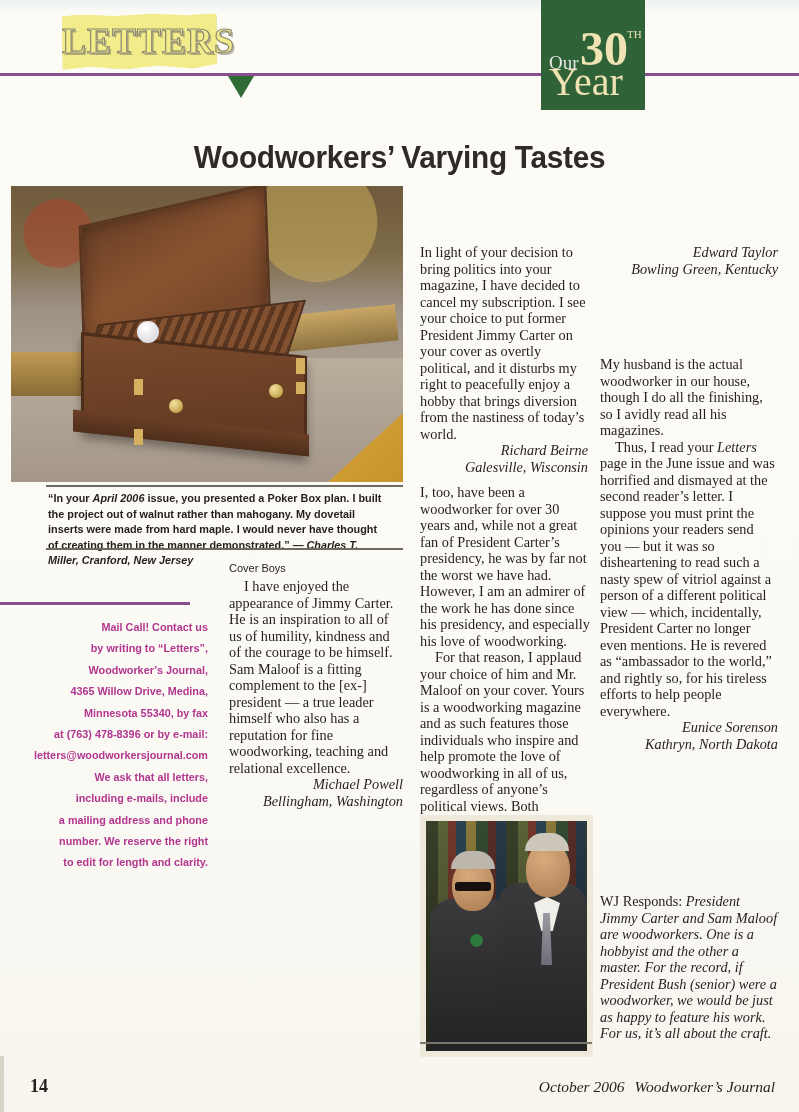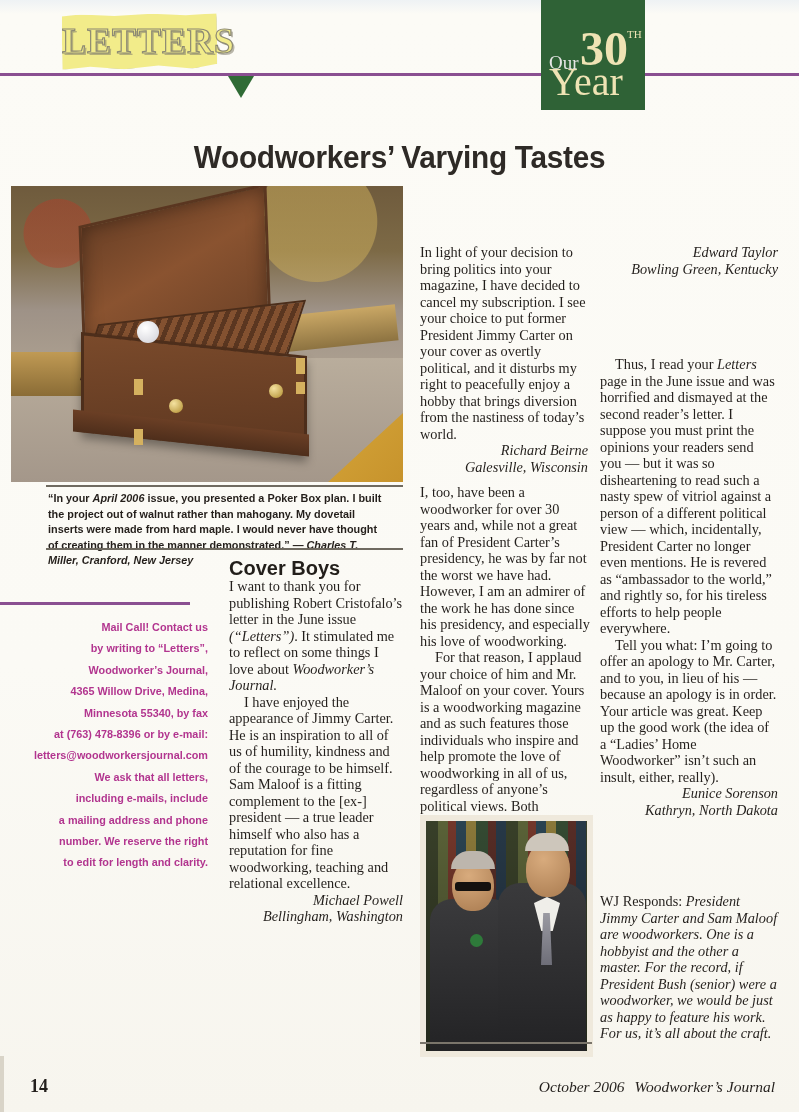--- a/index.html
+++ b/index.html
@@ -270,22 +270,22 @@
     font-size: 14.3px;
     line-height: 16.5px;
     color: #231f1c;
     text-align: left;
   }
   .col p { margin: 0; }
   .col p.indent { text-indent: 15px; }
   .col .sig { text-align: right; font-style: italic; }
   .col .subhead {
     font-family: "Liberation Sans Narrow", "Liberation Sans", sans-serif;
-    font-weight: bold;
-    font-size: 20px;
+    font-weight: normal;
+    font-size: 11px;
     line-height: 18px;
     margin-bottom: 1px;
     color: #221e1a;
   }
   .col i { font-style: italic; }
 
   #col2 { left: 229px; top: 559px; width: 174px; }
   #col3a { left: 420px; top: 244px; width: 168px; }
   #col3b { left: 420px; top: 484px; width: 170px; }
   #col4a { left: 600px; top: 244px; width: 178px; }
@@ -375,21 +375,20 @@
       <span>letters@woodworkersjournal.com</span><br>
       <span>We ask that all letters,</span><br>
       <span>including e-mails, include</span><br>
       <span>a mailing address and phone</span><br>
       <span>number. We reserve the right</span><br>
       <span>to edit for length and clarity.</span>
     </div>
 
     <div class="col" id="col2">
       <div class="subhead">Cover Boys</div>
-      <p><span>I want to thank you for publishing Robert Cristofalo’s letter in the June issue </span><i>(“Letters”)</i><span>. It stimulated me to reflect on some things I love about </span><i>Woodworker’s Journal.</i></p>
       <p class="indent">I have enjoyed the appearance of Jimmy Carter. He is an inspiration to all of us of humility, kindness and of the courage to be himself. Sam Maloof is a fitting complement to the [ex-] president — a true leader himself who also has a reputation for fine woodworking, teaching and relational excellence.</p>
       <p class="sig">Michael Powell</p>
       <p class="sig">Bellingham, Washington</p>
     </div>
 
     <div class="col" id="col3a">
       <p>In light of your decision to bring politics into your magazine, I have decided to cancel my subscription. I see your choice to put former President Jimmy Carter on your cover as overtly political, and it disturbs my right to peacefully enjoy a hobby that brings diversion from the nastiness of today’s world.</p>
       <p class="sig">Richard Beirne</p>
       <p class="sig">Galesville, Wisconsin</p>
     </div>
@@ -397,22 +396,22 @@
     <div class="col" id="col3b">
       <p>I, too, have been a woodworker for over 30 years and, while not a great fan of President Carter’s presidency, he was by far not the worst we have had. However, I am an admirer of the work he has done since his presidency, and especially his love of woodworking.</p>
       <p class="indent">For that reason, I applaud your choice of him and Mr. Maloof on your cover. Yours is a woodworking magazine and as such features those individuals who inspire and help promote the love of woodworking in all of us, regardless of anyone’s political views. Both President Carter and Mr. Maloof do just that. Keep up the good work.</p>
     </div>
     <div class="col" id="col4a">
       <p class="sig">Edward Taylor</p>
       <p class="sig">Bowling Green, Kentucky</p>
     </div>
 
     <div class="col" id="col4b">
+      <p>My husband is the actual woodworker in our house, though I do all the finishing, so I avidly read all his magazines.</p>
       <p class="indent"><span>Thus, I read your </span><i>Letters</i><span> page in the June issue and was horrified and dismayed at the second reader’s letter. I suppose you must print the opinions your readers send you — but it was so disheartening to read such a nasty spew of vitriol against a person of a different political view — which, incidentally, President Carter no longer even mentions. He is revered as “ambassador to the world,” and rightly so, for his tireless efforts to help people everywhere.</span></p>
-      <p class="indent">Tell you what: I’m going to offer an apology to Mr. Carter, and to you, in lieu of his — because an apology is in order. Your article was great. Keep up the good work (the idea of a “Ladies’ Home Woodworker” isn’t such an insult, either, really).</p>
       <p class="sig">Eunice Sorenson</p>
       <p class="sig">Kathryn, North Dakota</p>
     </div>
 
     <div class="photo-men">
       <div class="pm-inner">
         <div class="pm-flags"></div>
         <div class="pm-flag-shade"></div>
 
         <div class="pm-suit" style="left:4px; bottom:0; width:84px; height:152px;"></div>

